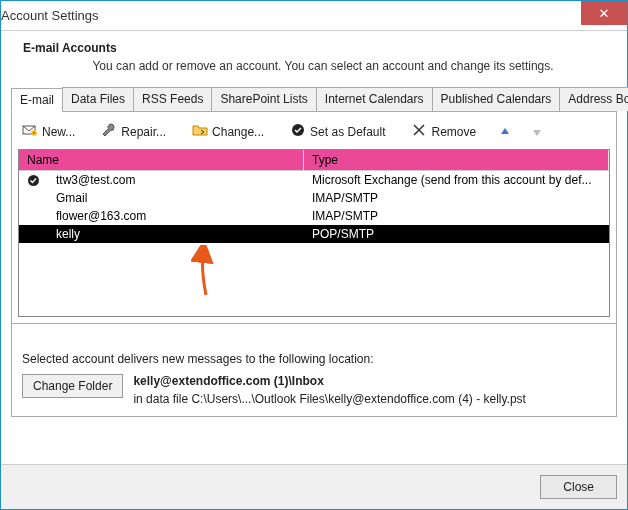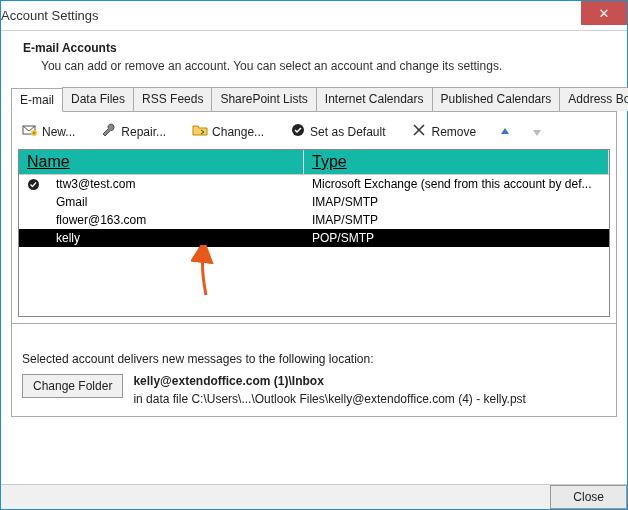--- a/index.html
+++ b/index.html
@@ -53,20 +53,21 @@
   .header .h-title {
     font-weight: bold;
     color: #222;
     font-size: 12px;
   }
   .header .h-sub {
     margin-top: 4px;
     margin-left: 18px;
     color: #333;
     font-size: 12px;
+    text-align: center;
   }
   .body {
     flex: 1;
     padding: 0 10px 10px 10px;
     position: relative;
     display: flex;
     flex-direction: column;
   }
   .tabs {
     display: flex;
@@ -128,24 +129,23 @@
     background: #fff;
     overflow: hidden;
   }
   .cols {
     display: flex;
     background: #fff;
     border-bottom: 1px solid #ccc;
   }
   .col {
     padding: 3px 8px;
-    font-size: 16px;
+    font-size: 12px;
     border-right: 1px solid #ddd;
-    background: #14b8a6;
-    text-decoration: underline;
+    background: #ec4899;
   }
   .col.name { flex: 0 0 285px; }
   .col.type { flex: 1; }
   .row {
     display: flex;
     font-size: 12px;
     height: 18px;
     align-items: center;
   }
   .row.selected { background: #000000; color: #fff; }
@@ -172,20 +172,21 @@
     background: #f0f0f0;
     padding: 4px 10px;
     font-size: 12px;
     color: #222;
   }
   .deliver-info { font-size: 12px; color: #222; }
   .deliver-info .bold { font-weight: bold; }
   .deliver-info .path { margin-top: 4px; }
   .footer {
     border-top: 1px solid #ccc;
+    padding: 10px;
     display: flex;
     justify-content: flex-end;
     background: #f0f0f0;
   }
   .footer .btn { padding: 4px 22px; background:#e9e9e9; }
   .annotation-arrow {
     position: absolute;
     left: 190px;
     top: 158px;
     pointer-events: none;

